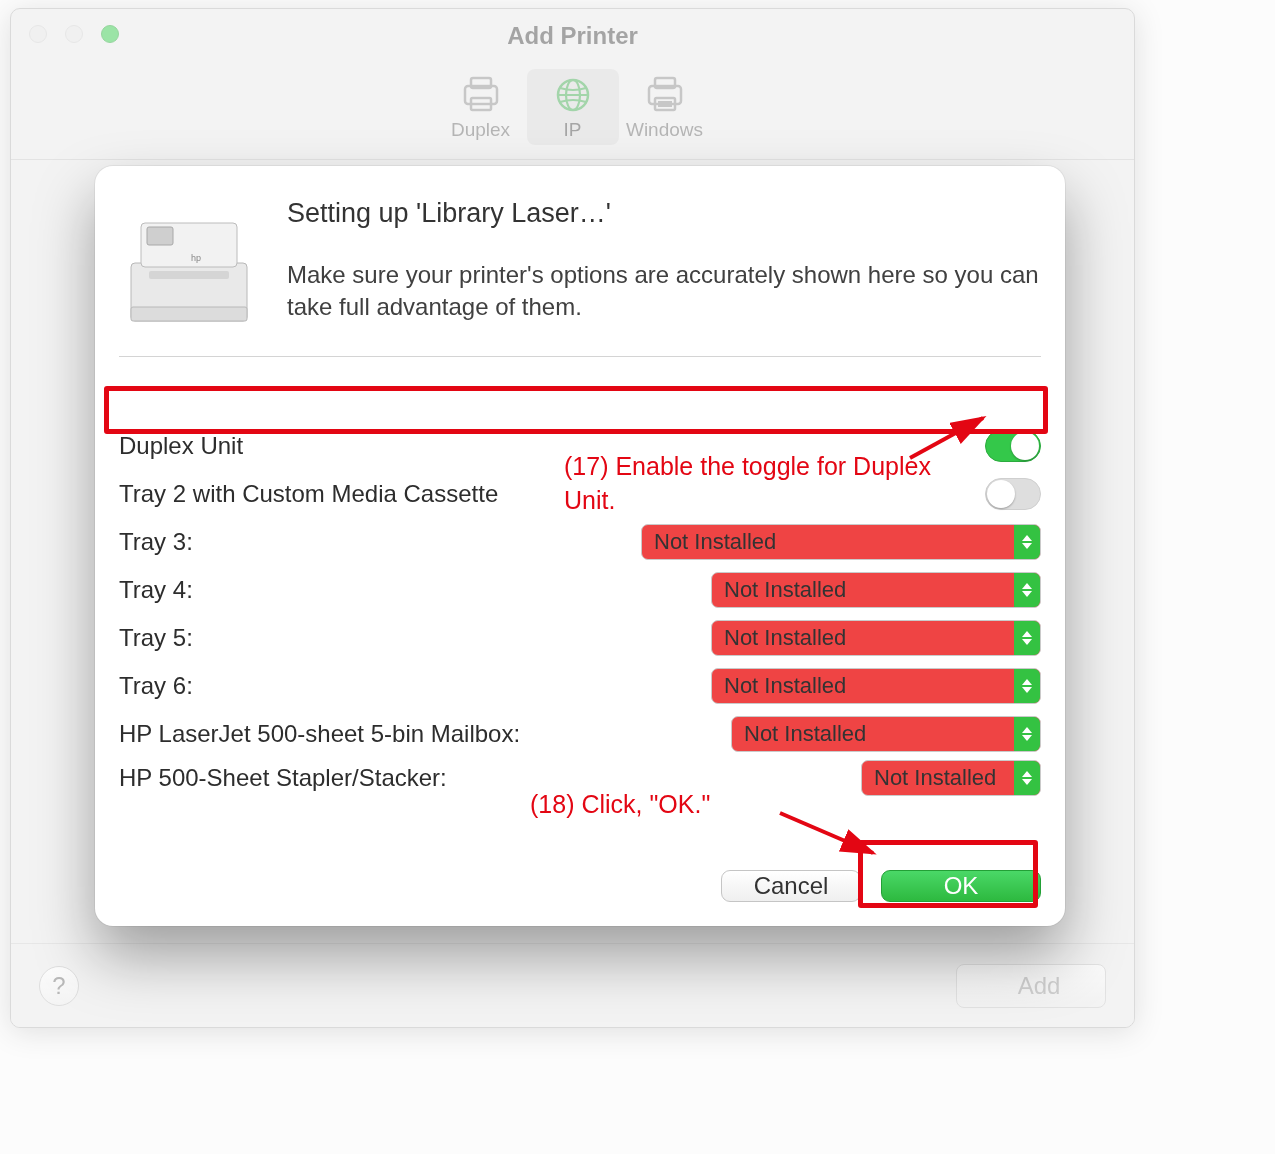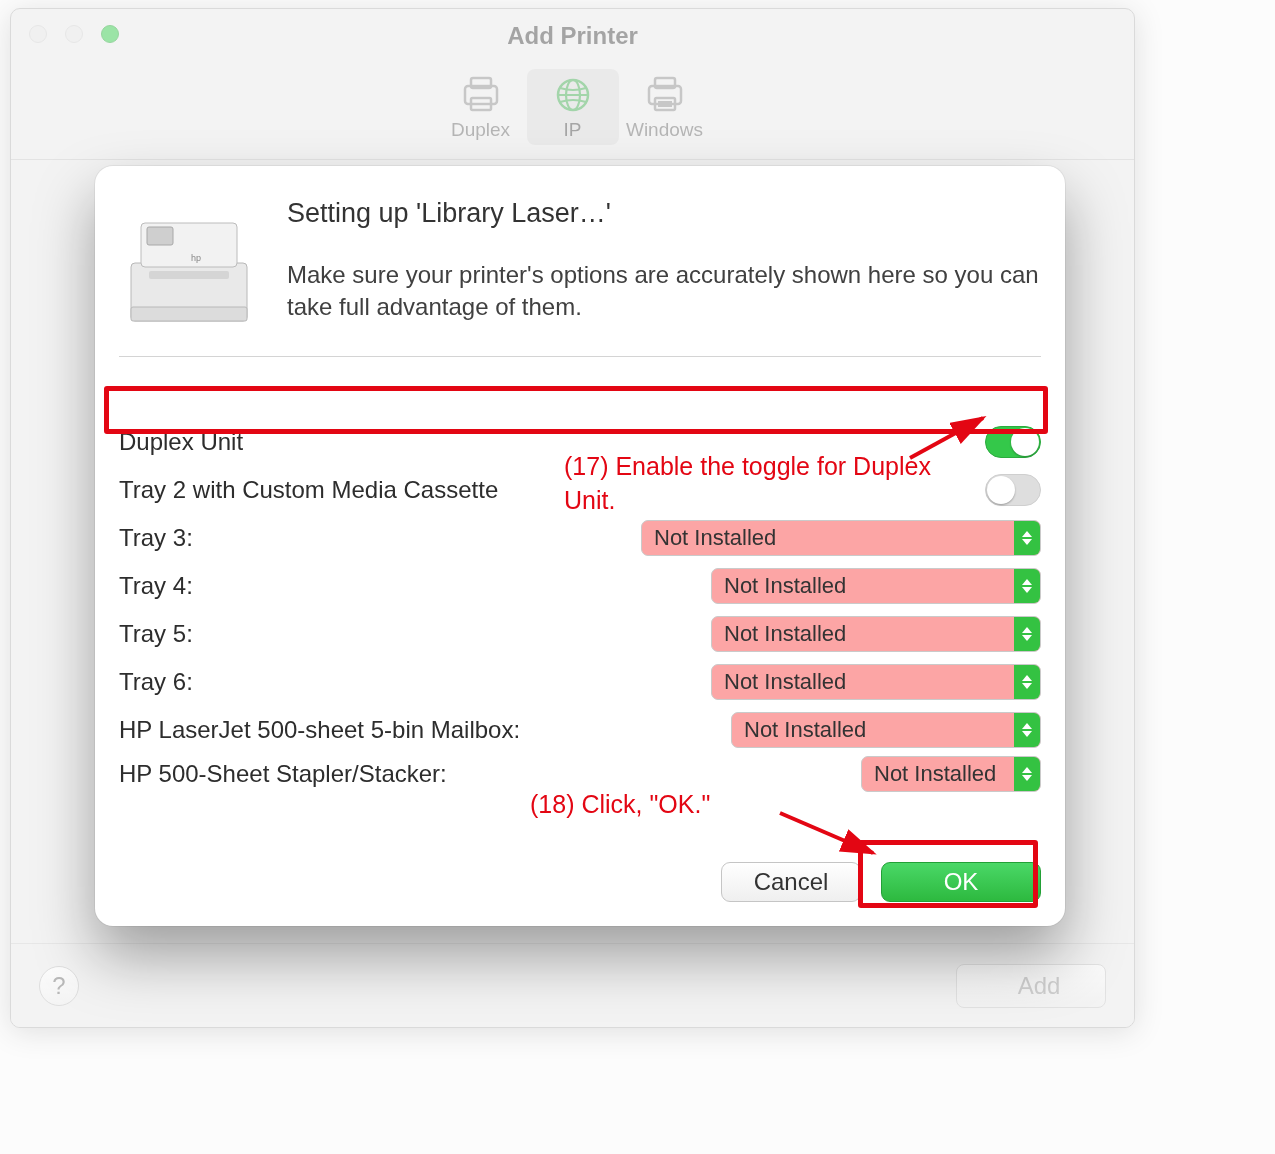--- a/index.html
+++ b/index.html
@@ -132,21 +132,21 @@
     position: absolute; top: 1px; left: 1px;
     width: 28px; height: 28px; border-radius: 50%;
     background: #fff; box-shadow: 0 1px 2px rgba(0,0,0,0.3);
     transition: none;
   }
   .toggle.on { background: #34c84a; border-color: #2cab3f; }
   .toggle.on .knob { left: 25px; }
   .select {
     min-width: 310px; height: 36px;
     display: flex; align-items: center;
-    background: #fca5a5;
+    background: #ef4444;
     border: 1px solid #cacaca;
     border-radius: 7px;
     padding: 0 0 0 12px;
     font-size: 22px; color: #333;
     position: relative;
   }
   .select.sm { min-width: 300px; }
   .select .stepper {
     margin-left: auto;
     width: 26px; height: 100%;
@@ -162,21 +162,21 @@
     border-right: 5px solid transparent;
   }
   .stepper .up { border-bottom: 6px solid #fff; }
   .stepper .dn { border-top: 6px solid #fff; }
 
   .sheet-buttons {
     display: flex; justify-content: flex-end; gap: 20px;
     padding-top: 18px;
   }
   .btn {
-    height: 40px; border-radius: 9px;
+    height: 32px; border-radius: 9px;
     font-size: 24px;
     display: flex; align-items: center; justify-content: center;
     padding: 0 30px;
   }
   .btn-cancel {
     background: linear-gradient(#fff,#efefef);
     border: 1px solid #c5c5c5; color: #333;
     width: 140px;
   }
   .btn-ok {

